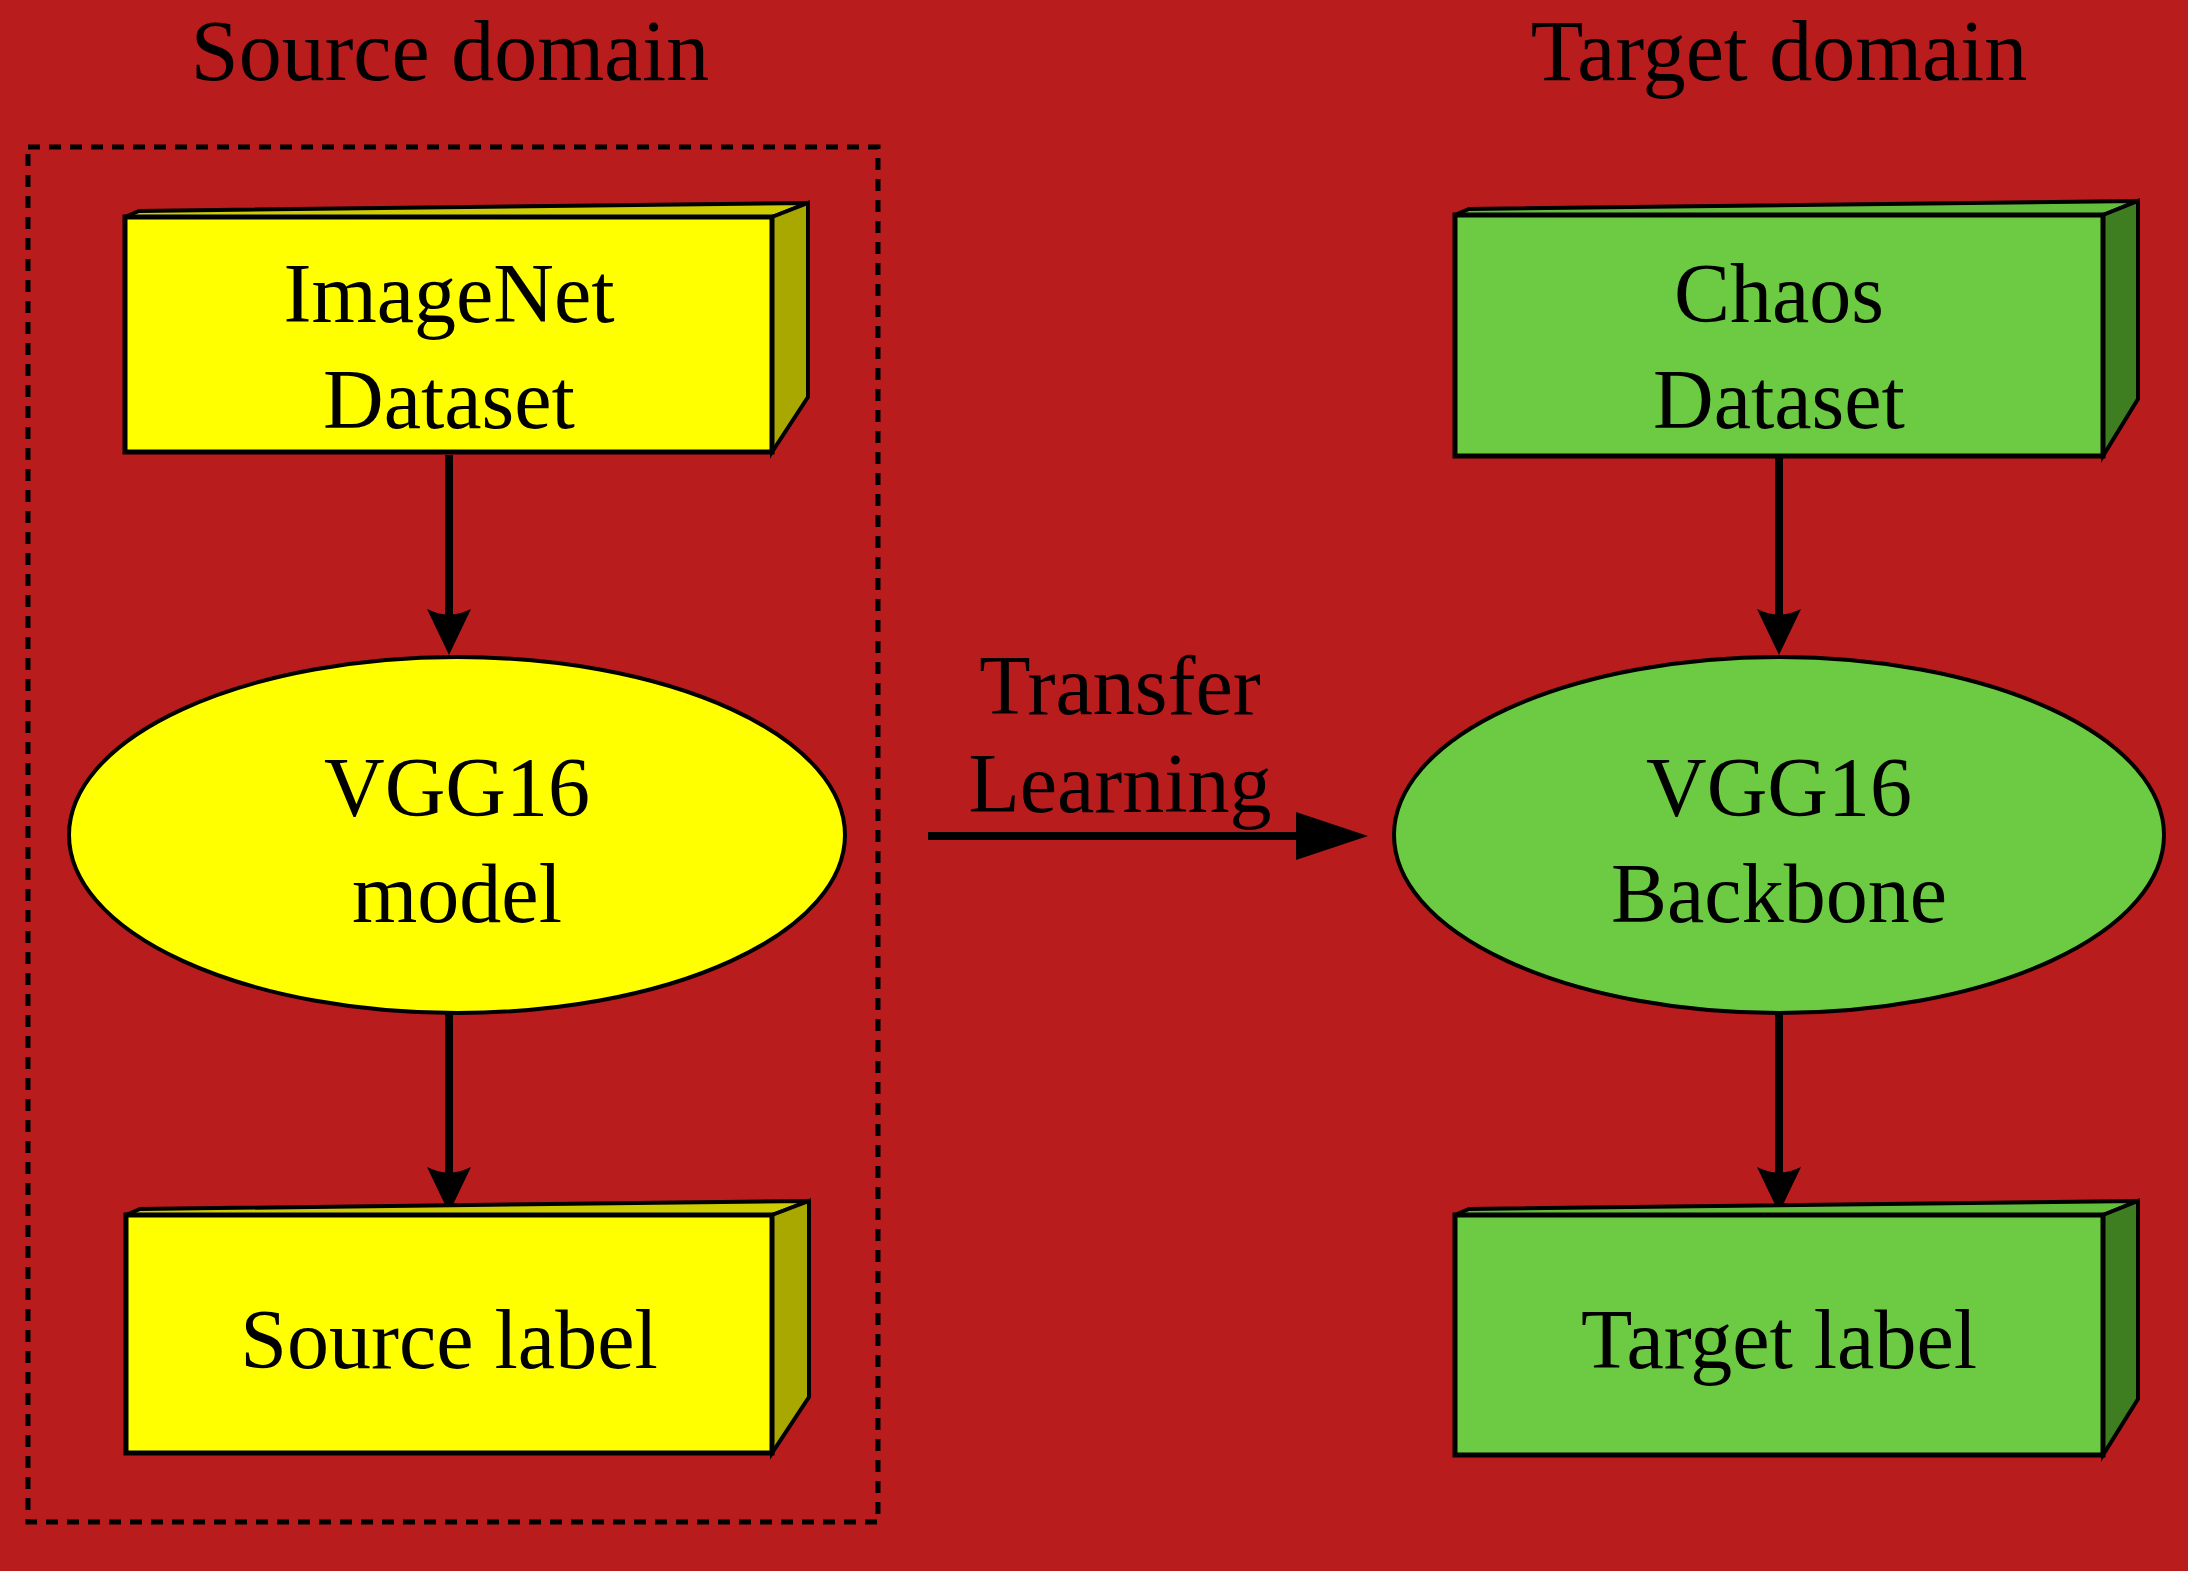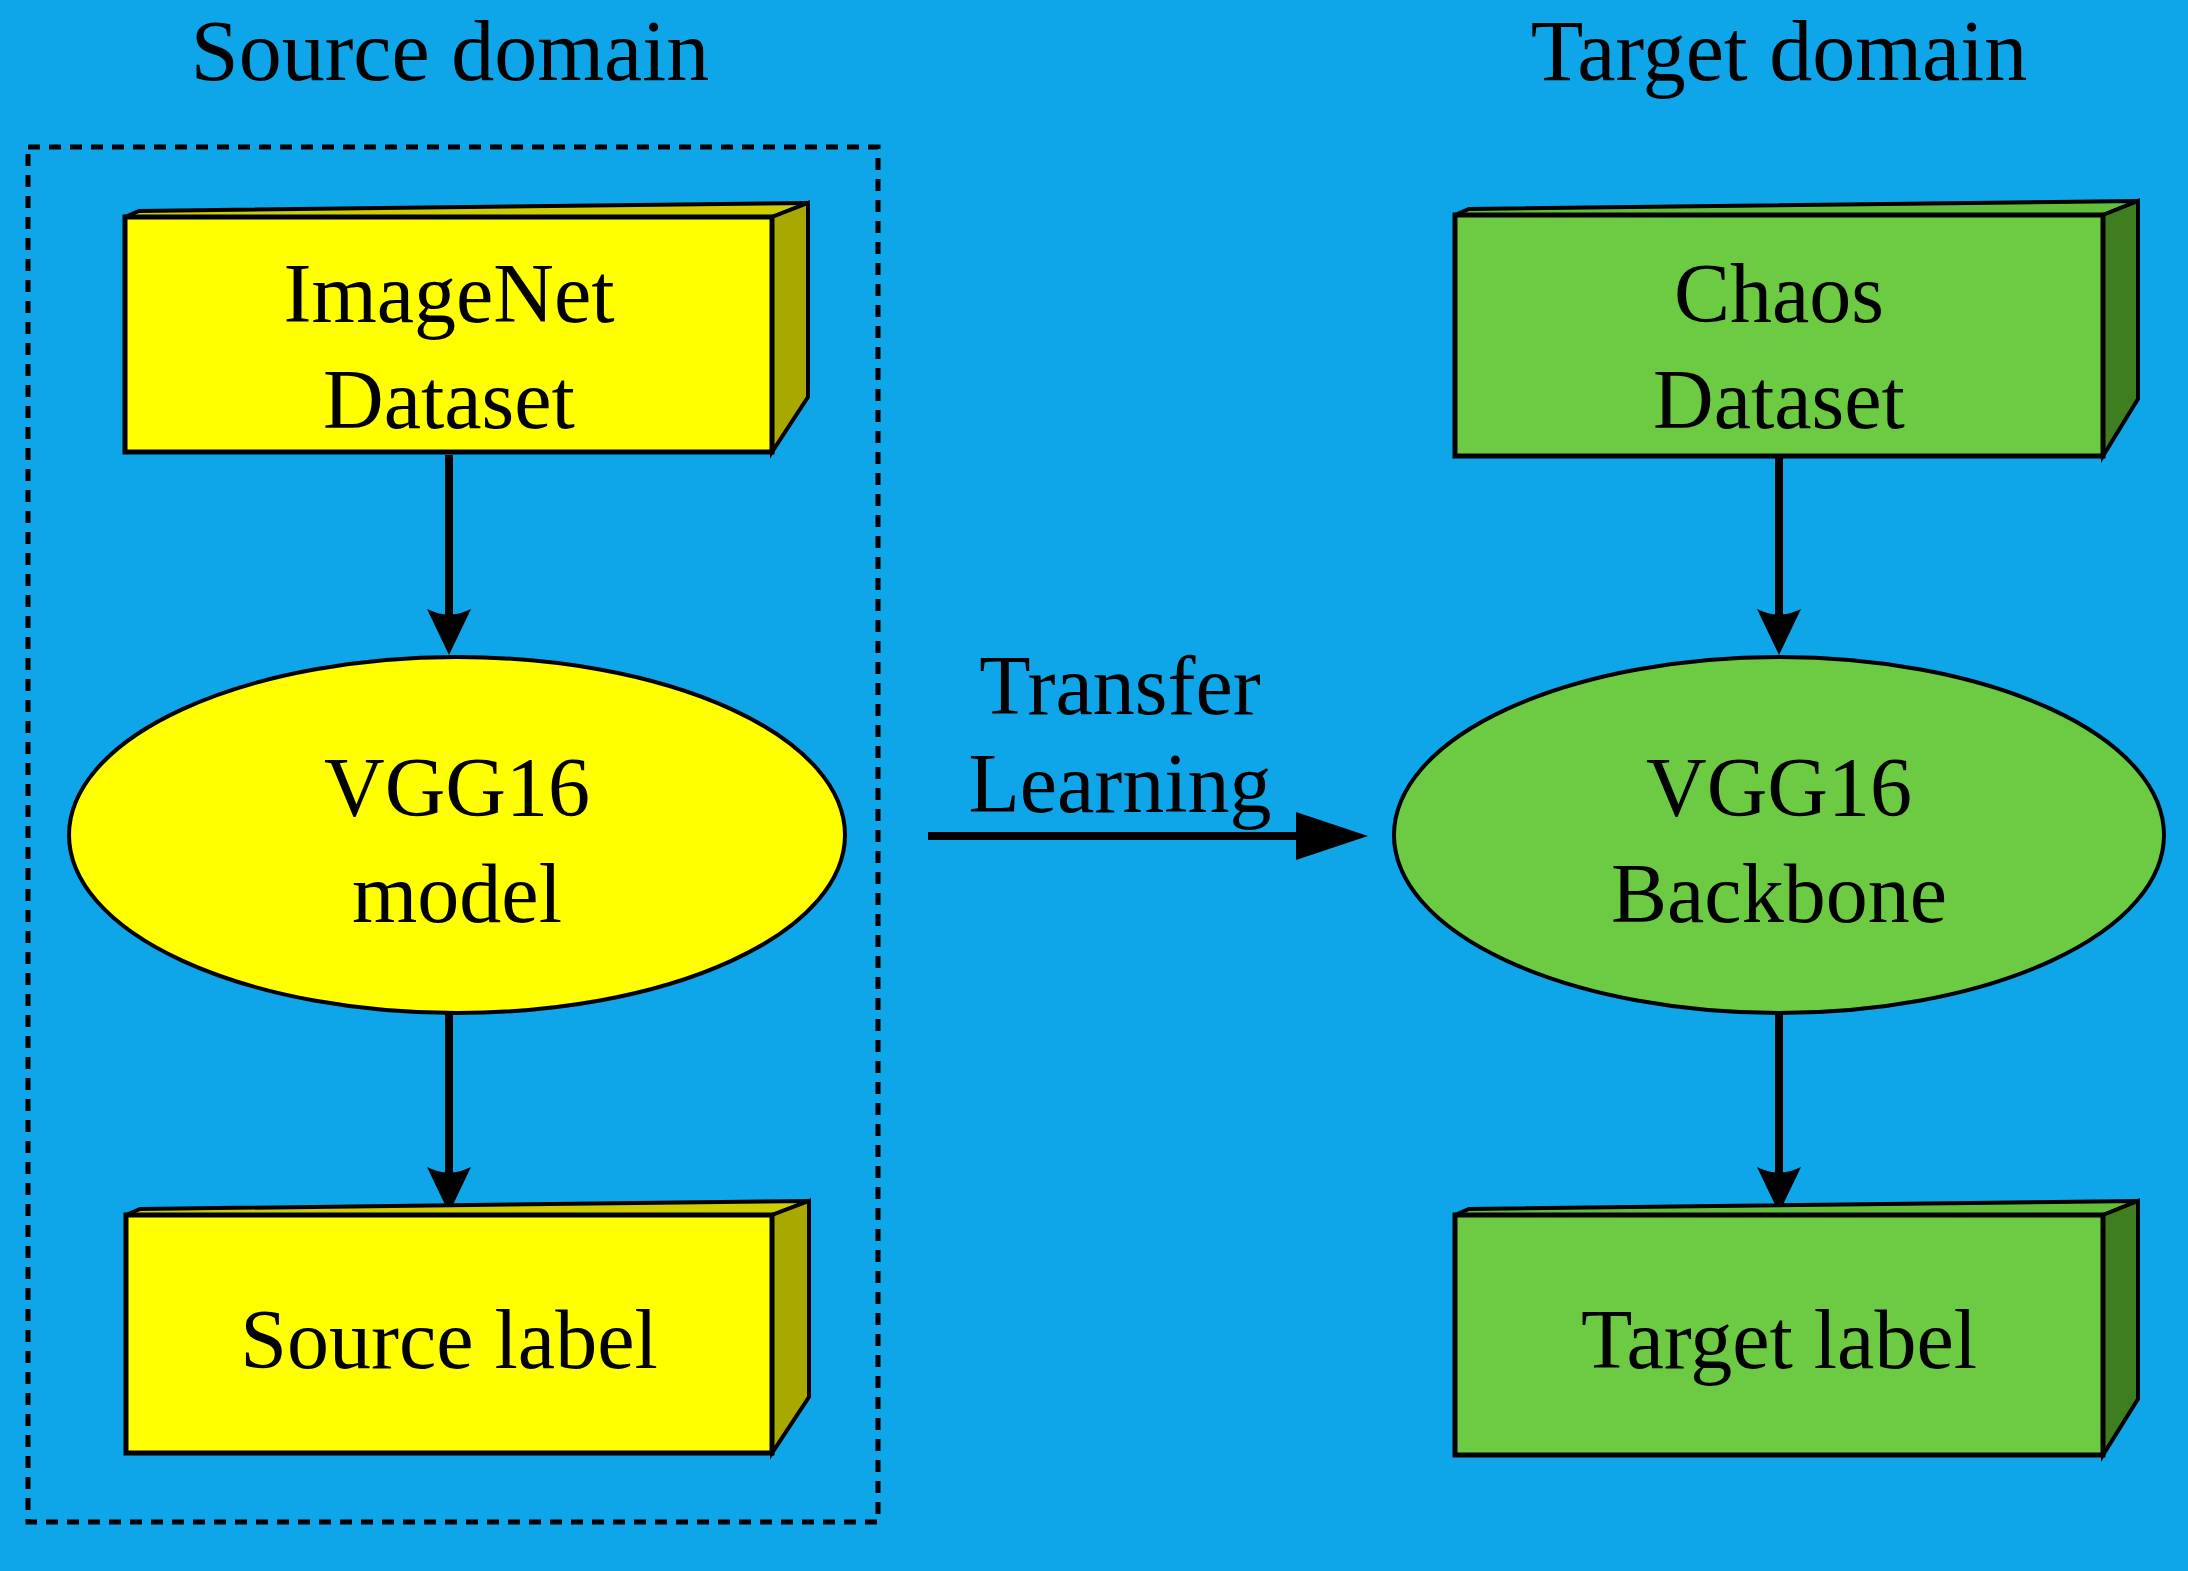--- a/index.html
+++ b/index.html
@@ -4,21 +4,21 @@
 <style>
   html, body {
     margin: 0;
     padding: 0;
     background: #ffffff;
   }
   .stage {
     position: relative;
     width: 2188px;
     height: 1571px;
-    background: #0ea5e9;
+    background: #b91c1c;
     overflow: hidden;
   }
   svg {
     display: block;
   }
   text {
     font-family: "Liberation Serif", "DejaVu Serif", serif;
     fill: #000000;
   }
   .title-text {

